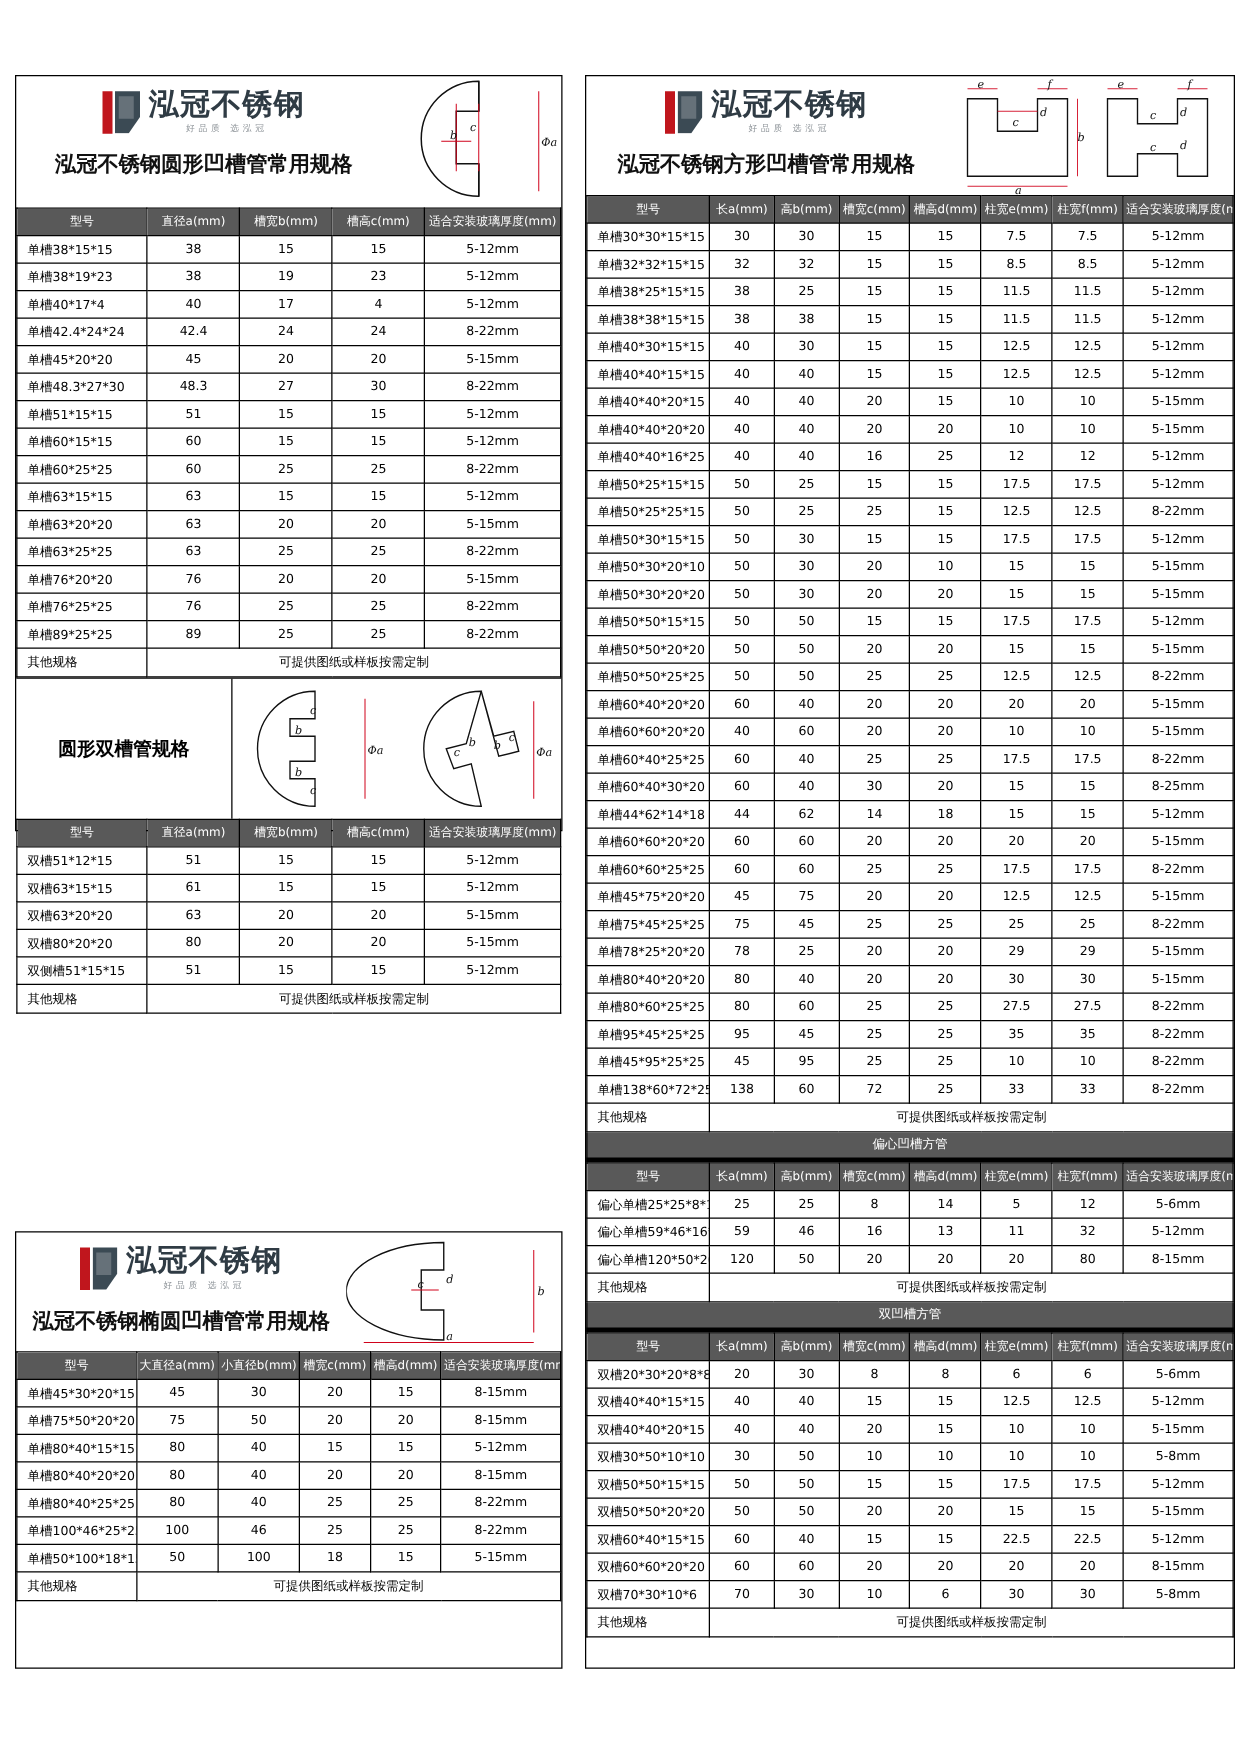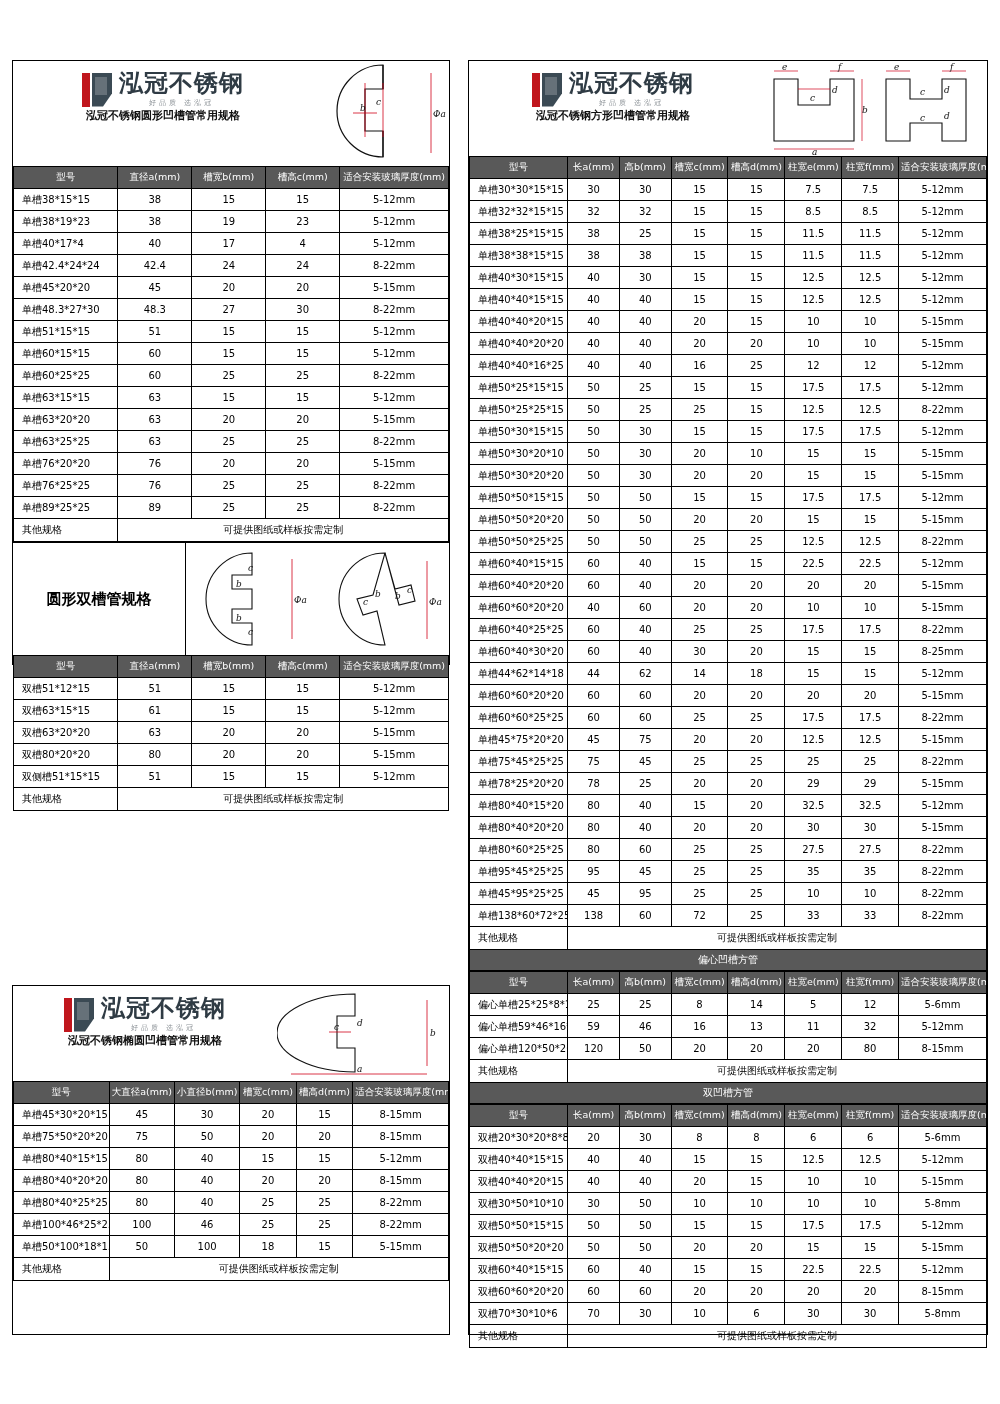--- a/index.html
+++ b/index.html
@@ -14,32 +14,32 @@
   .brand-row{display:flex;align-items:flex-start;}
   .brand-box{flex:0 0 auto;text-align:center;padding:10px 6px 4px 6px;}
   .logo-wrap{display:flex;align-items:center;justify-content:center;gap:7px;}
   .logo-mark{width:30px;height:34px;position:relative;flex:0 0 auto;}
   .logo-mark .bar{position:absolute;left:0;top:0;width:8px;height:34px;background:#c0161d;}
   .logo-mark .shape{position:absolute;left:10px;top:0;width:20px;height:34px;background:#3b4a54;
      clip-path:polygon(0 0,100% 0,100% 62%,55% 100%,0 100%);}
   .logo-mark .shape:after{content:"";position:absolute;left:3px;top:4px;width:12px;height:18px;background:#fff;opacity:.22;}
   .logo-text{font-size:24px;font-weight:bold;color:#2f3b44;letter-spacing:1px;line-height:1;}
   .logo-sub{font-size:7px;color:#8d9398;letter-spacing:3px;margin-top:3px;text-align:center;}
-  .brand-caption{font-size:11px;font-weight:bold;color:#111;margin-top:0;white-space:nowrap;}
+  .brand-caption{font-size:17px;font-weight:bold;color:#111;margin-top:12px;white-space:nowrap;}
 
   .diagram{flex:1 1 auto;display:flex;align-items:center;justify-content:center;}
 
   table.spec{border-collapse:collapse;width:100%;table-layout:fixed;}
   table.spec th, table.spec td{border:1px solid #000;font-size:10px;text-align:center;height:21px;padding:0 2px;
      overflow:hidden;white-space:nowrap;}
   table.spec th{background:#595959;color:#fff;font-weight:normal;font-size:9.5px;text-align:center;}
   table.spec td.left{text-align:left;padding-left:8px;}
   table.spec tr.other td{height:22px;}
   .secthead{background:#595959;color:#fff;font-size:10px;text-align:center;height:20px;line-height:20px;
-     border-left:1px solid #000;border-right:1px solid #000;border-bottom:1px solid #000000;}
+     border-left:1px solid #000;border-right:1px solid #000;border-bottom:4px solid #000000;}
 
   .subtitle-box{display:flex;align-items:stretch;border-top:1px solid #000;}
   .subtitle-left{width:172px;display:flex;align-items:center;justify-content:center;font-size:15px;font-weight:bold;
      border-right:1px solid #000;}
   .subtitle-right{flex:1;display:flex;align-items:center;justify-content:space-around;padding:6px 0;}
   svg{display:block;}
   .lab{font-size:9px;font-family:"DejaVu Serif",serif;font-style:italic;}
 </style>
 </head>
 <body>
@@ -637,30 +637,20 @@
             <td class="left">单槽50*50*25*25</td>
             <td>50</td>
             <td>50</td>
             <td>25</td>
             <td>25</td>
             <td>12.5</td>
             <td>12.5</td>
             <td>8-22mm</td>
           </tr>
           <tr>
-            <td class="left">单槽60*40*15*15</td>
-            <td>60</td>
-            <td>40</td>
-            <td>15</td>
-            <td>15</td>
-            <td>22.5</td>
-            <td>22.5</td>
-            <td>5-12mm</td>
-          </tr>
-          <tr>
             <td class="left">单槽60*40*20*20</td>
             <td>60</td>
             <td>40</td>
             <td>20</td>
             <td>20</td>
             <td>20</td>
             <td>20</td>
             <td>5-15mm</td>
           </tr>
           <tr>
@@ -745,30 +735,20 @@
           </tr>
           <tr>
             <td class="left">单槽78*25*20*20</td>
             <td>78</td>
             <td>25</td>
             <td>20</td>
             <td>20</td>
             <td>29</td>
             <td>29</td>
             <td>5-15mm</td>
-          </tr>
-          <tr>
-            <td class="left">单槽80*40*15*20</td>
-            <td>80</td>
-            <td>40</td>
-            <td>15</td>
-            <td>20</td>
-            <td>32.5</td>
-            <td>32.5</td>
-            <td>5-12mm</td>
           </tr>
           <tr>
             <td class="left">单槽80*40*20*20</td>
             <td>80</td>
             <td>40</td>
             <td>20</td>
             <td>20</td>
             <td>30</td>
             <td>30</td>
             <td>5-15mm</td>

